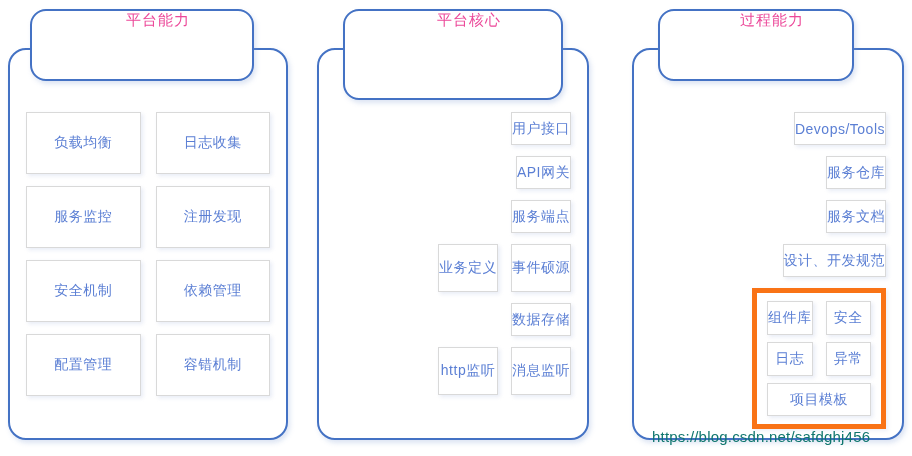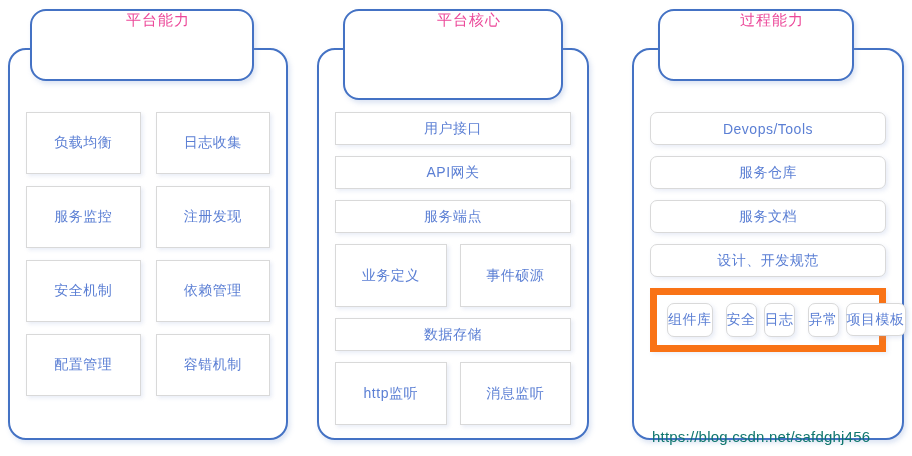--- a/index.html
+++ b/index.html
@@ -49,20 +49,21 @@
   #hdr-middle { left: 343px; top: 9px; width: 220px; height: 91px; }
   #hdr-right  { left: 658px; top: 9px; width: 196px; height: 72px; }
 
   
   .col-body {
     position: absolute;
     left: 0; right: 0;
     top: 62px;
     padding: 0 16px;
     box-sizing: border-box;
+    align-items: flex-end;
   }
   #col-left .col-body  { padding: 0 16px; }
 
   
   .card {
     box-sizing: border-box;
     border: 1px solid #d9d9d9;
     background: #ffffff;
     color: #5b7fd4;
     font-size: 14px;
@@ -84,38 +85,38 @@
   }
   #col-left .card { height: 62px; }
 
   
   .stack {
     display: flex;
     flex-direction: column;
     gap: 11px;
   }
   #col-middle .card { height: 33px; }
-  #col-middle .card.tall { height: 63px; }
+  #col-middle .card.tall { height: 48px; }
   .row2 {
     display: grid;
     grid-template-columns: 1fr 1fr;
     column-gap: 13px;
   }
 
   
-  #col-right .card { height: 33px; border-radius: 7px; }
+  #col-right .card { height: 33px; }
   #col-right .row2 .card { height: 34px; }
 
   .group-box {
     box-sizing: border-box;
-    border: 7px solid #f97316;
+    border: 5px solid #f97316;
     background: #ffffff;
     padding: 8px 10px;
     display: flex;
-    flex-direction: row;
+    flex-direction: column;
     gap: 7px;
     box-shadow: 2px 2px 4px rgba(150,170,215,0.18);
   }
 
   
   #watermark {
     position: absolute;
     left: 652px;
     top: 428px;
     font-size: 15px;

